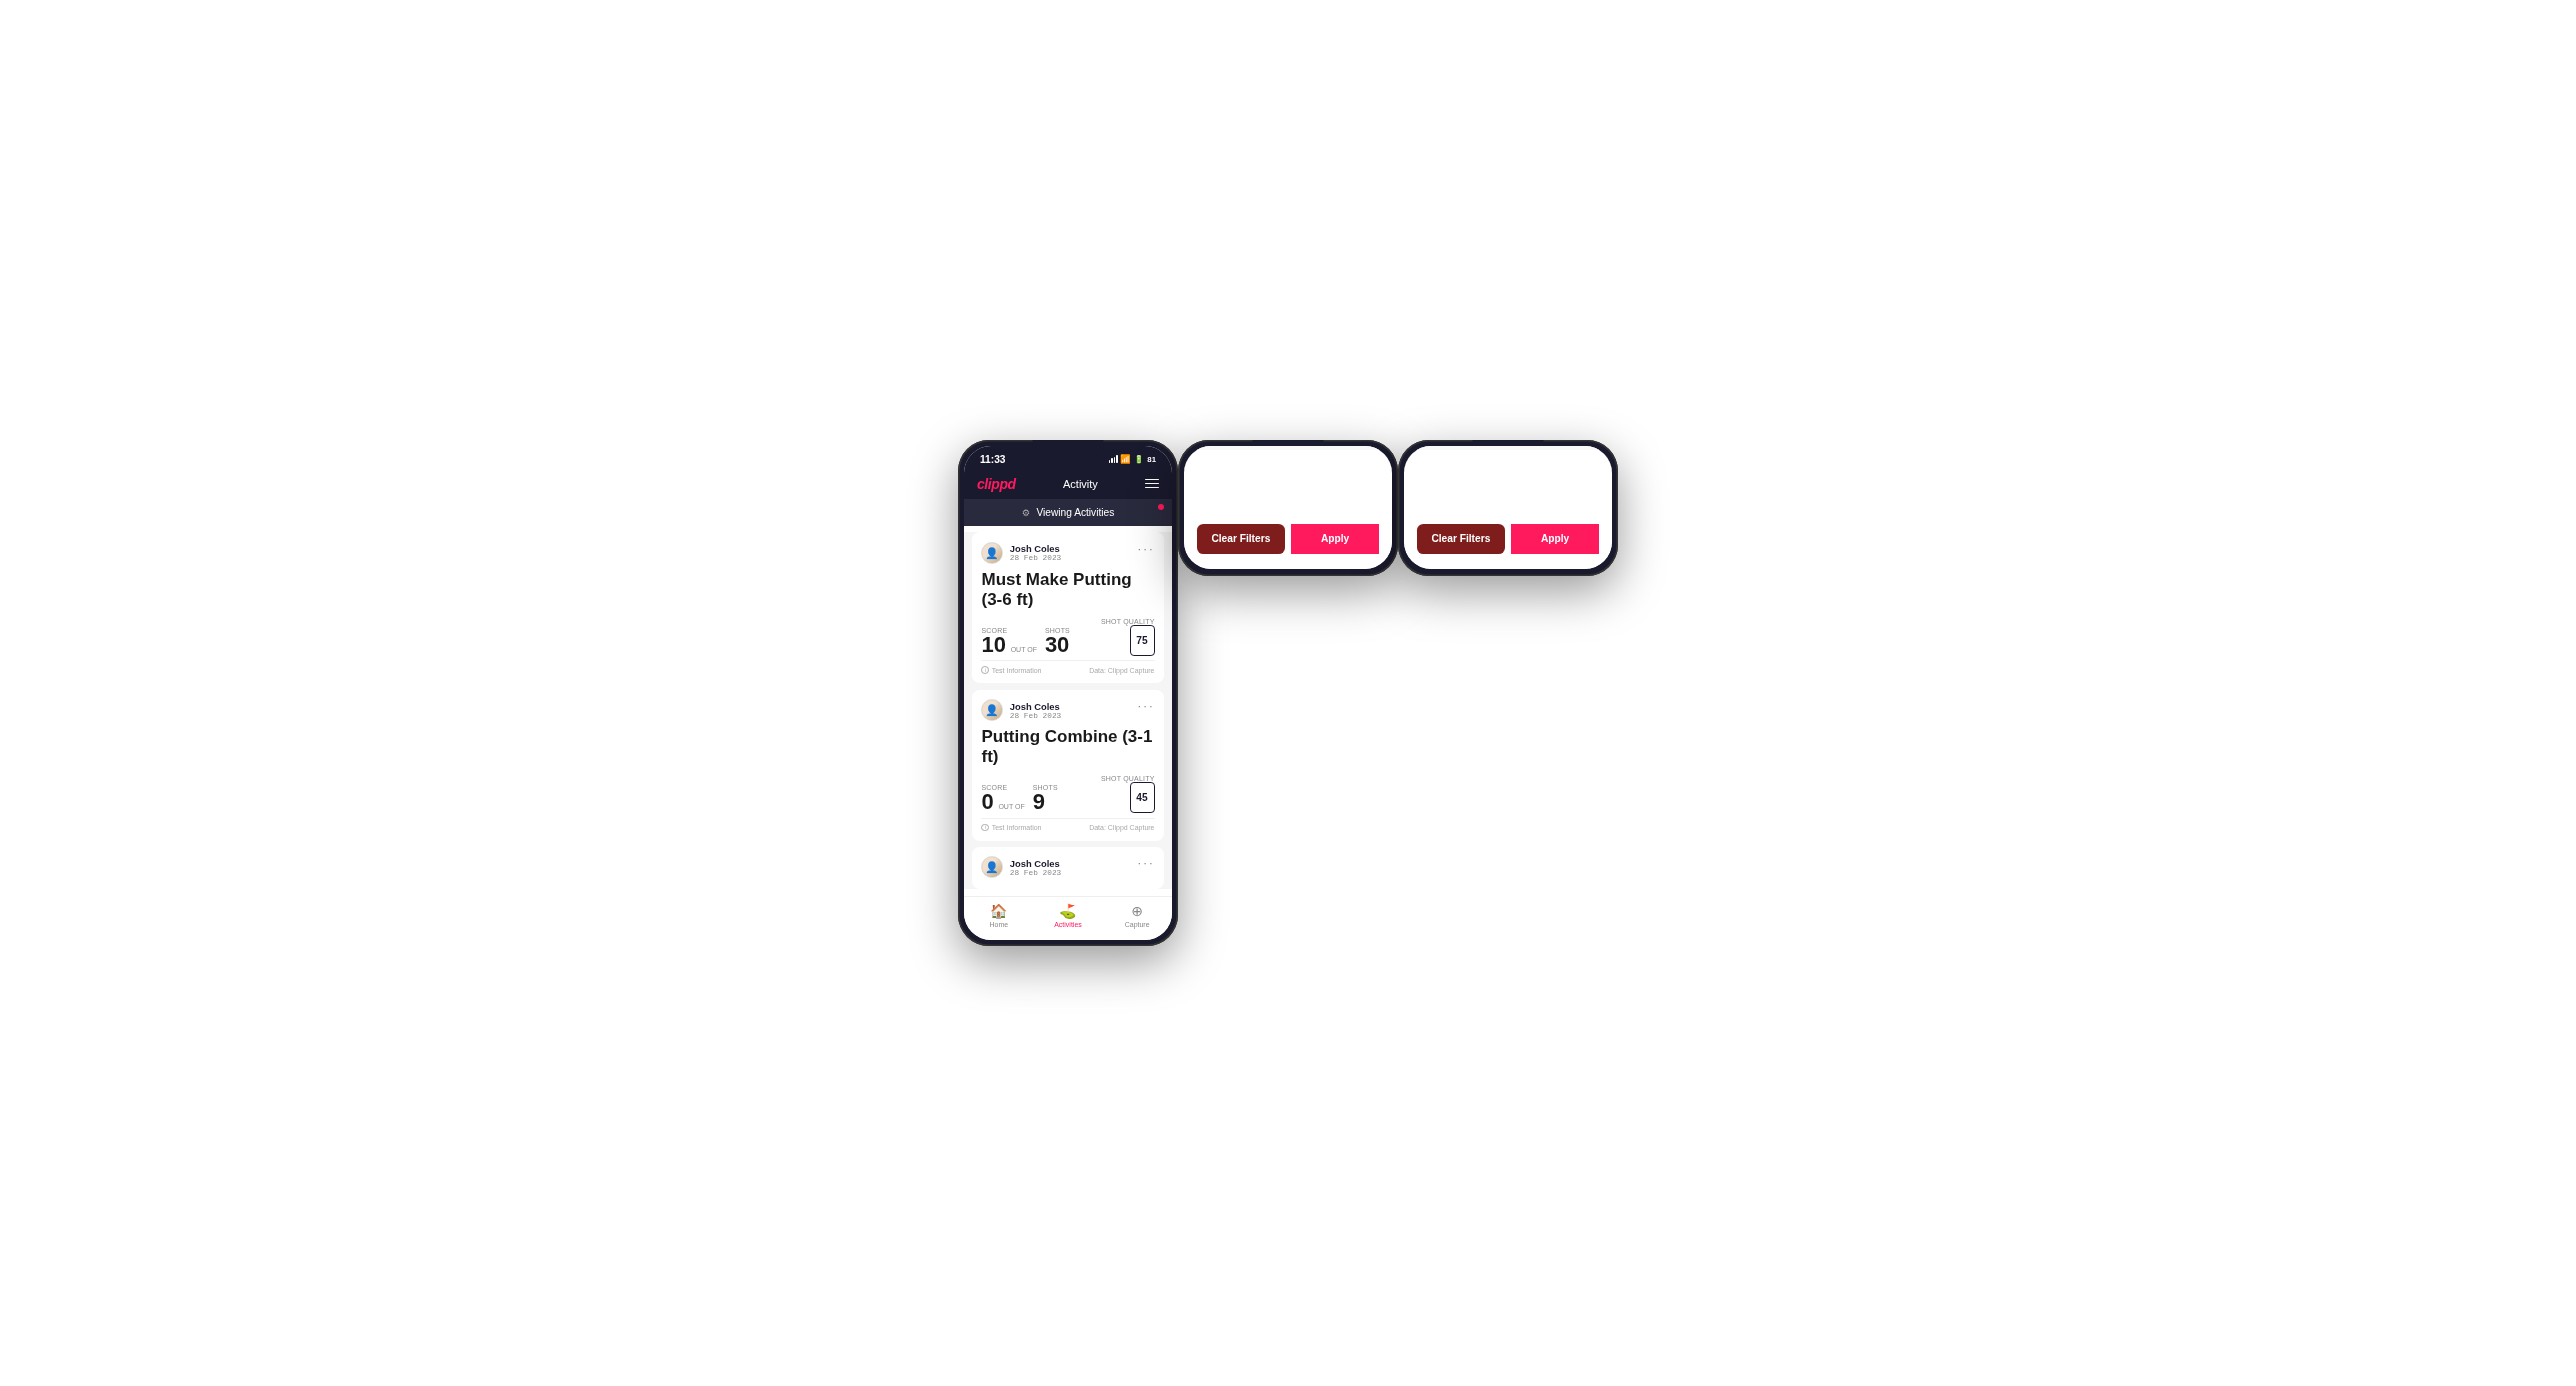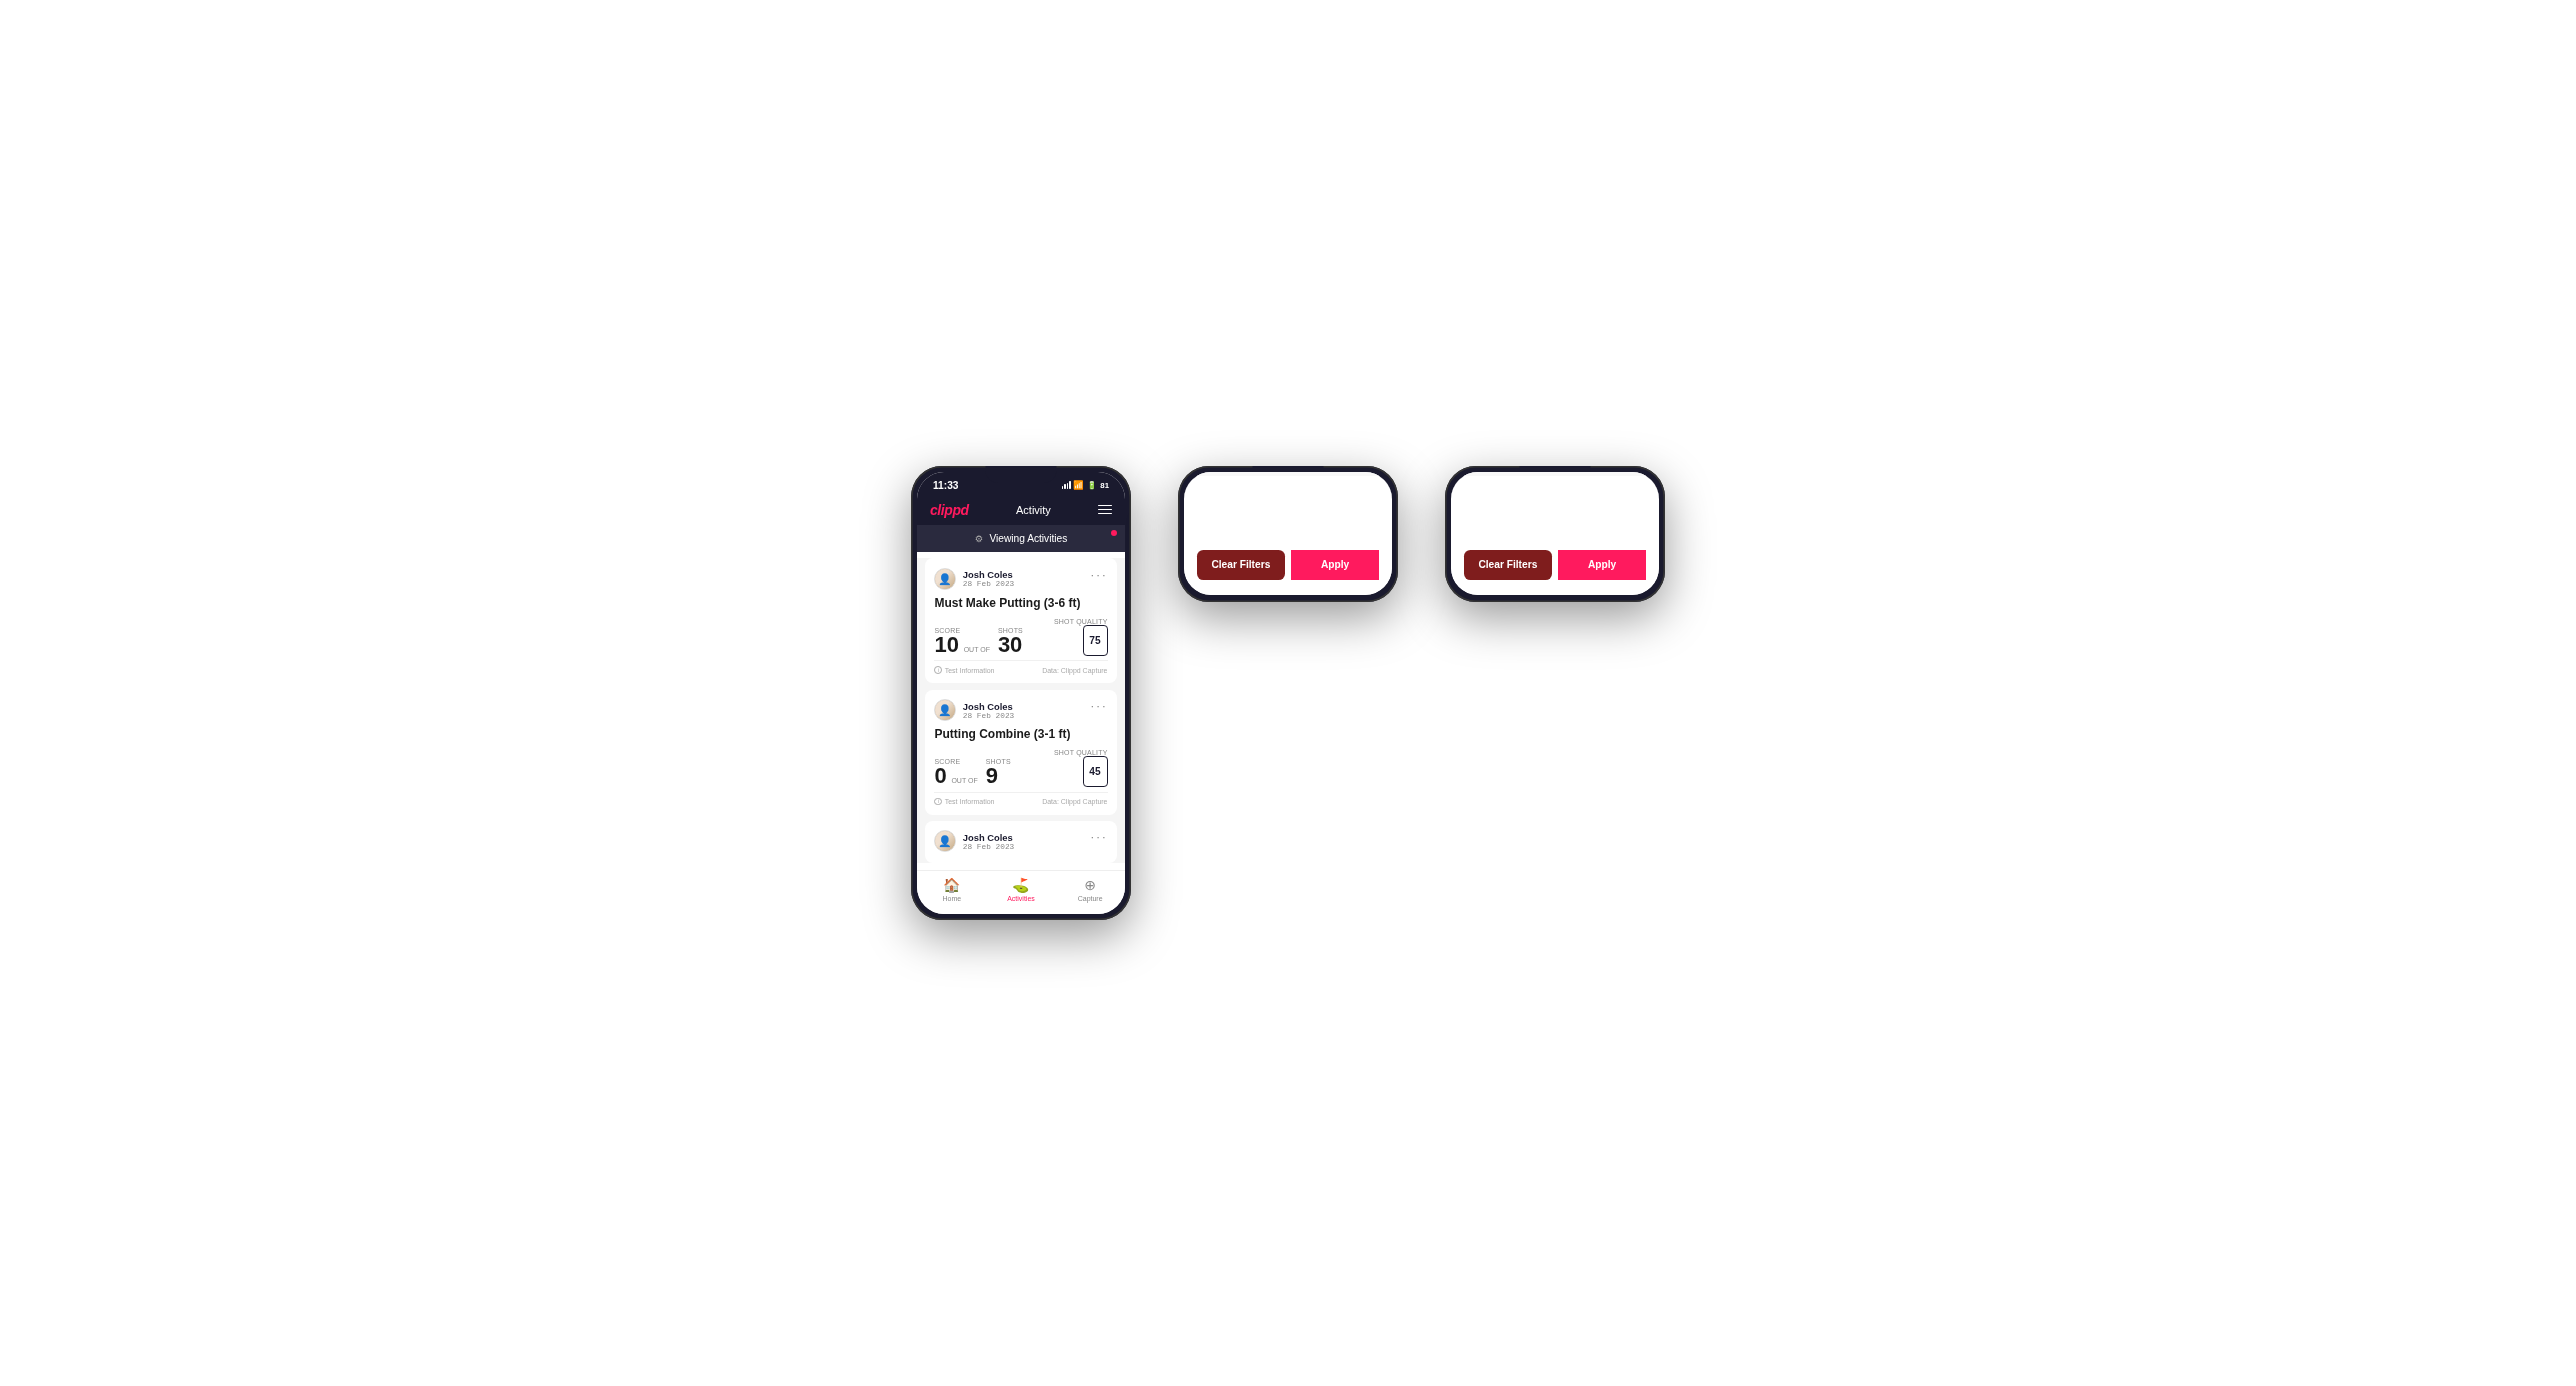--- a/index.html
+++ b/index.html
@@ -7,21 +7,20 @@
       background: #ffffff;
       font-family: -apple-system, BlinkMacSystemFont, 'Segoe UI', sans-serif;
       display: flex;
       justify-content: center;
       align-items: center;
       min-height: 100vh;
       padding: 31px 15.7px;
     }
     .phones-container {
       display: flex;
-      gap: 47px;
       align-items: flex-start;
       justify-content: center;
     }
 
     
     .phone {
       width: 220px;
       background: #1a1a2e;
       border-radius: 31px;
       padding: 6.3px;
@@ -173,21 +172,21 @@
       top: 50%;
       left: 50%;
       transform: translate(-50%, -50%);
       font-size: 11px;
     }
     .user-name { font-size: 9.4px; font-weight: 700; color: #1a1a2e; }
     .user-date { font-size: 7.8px; color: #888; font-family: Liberation Mono, monospace; }
     .dots { color: #888; font-size: 12.6px; letter-spacing: 1.6px; }
 
     .card-title {
-      font-size: 12px;
+      font-size: 17px;
       font-weight: 700;
       color: #1a1a1a;
       margin-bottom: 7.8px;
     }
     .stat-label {
       font-size: 7px;
       color: #888;
       text-transform: uppercase;
       letter-spacing: 0.2px;
     }

